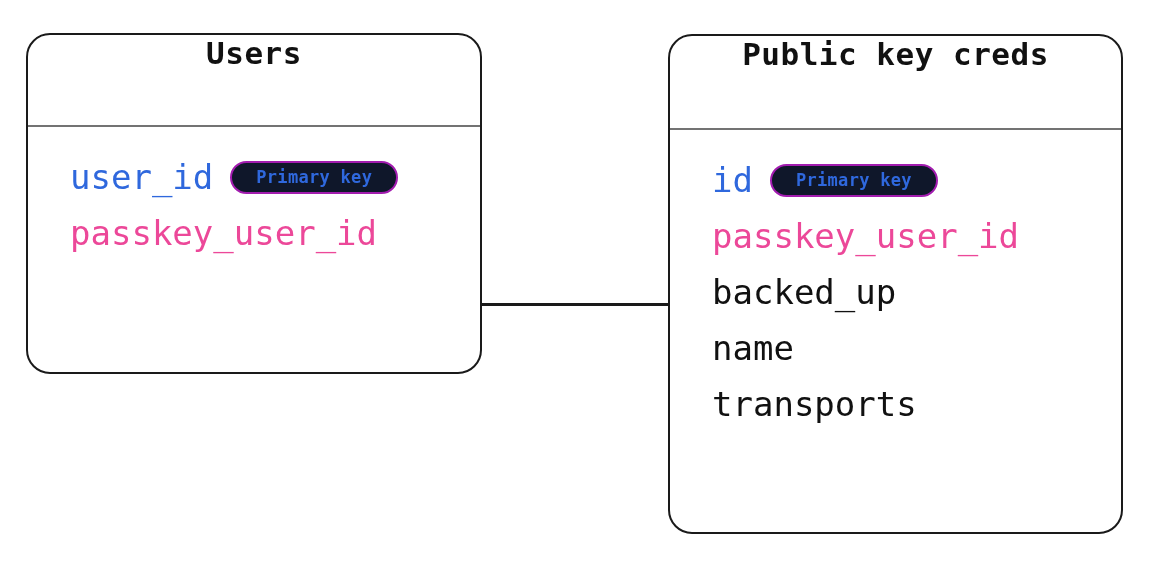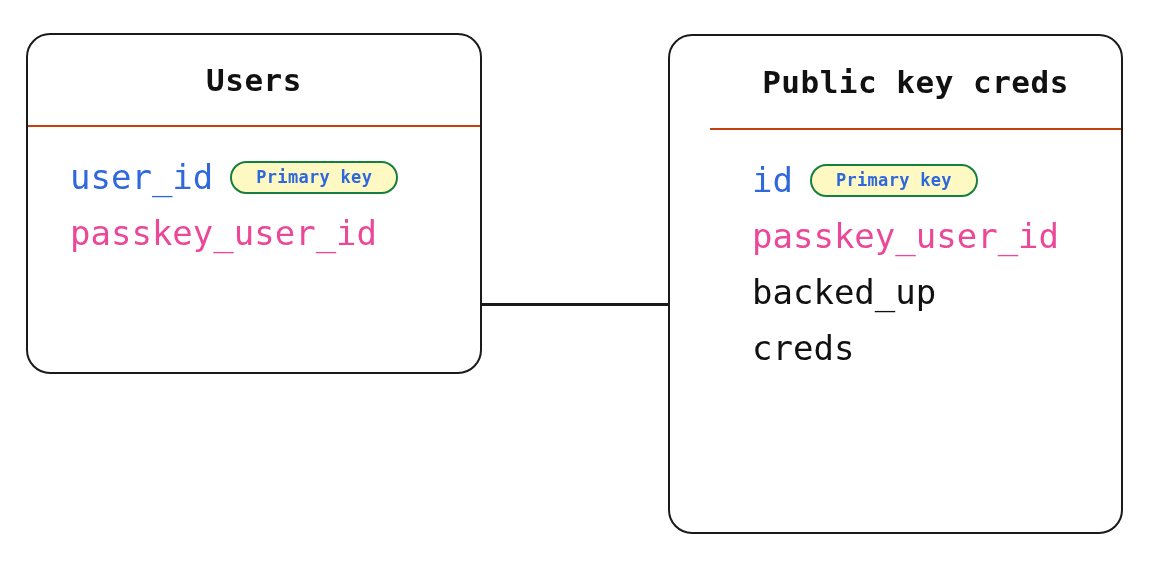--- a/index.html
+++ b/index.html
@@ -28,23 +28,22 @@
     background: #ffffff;
     border: 2px solid #1a1a1a;
     border-radius: 24px;
     overflow: hidden;
   }
 
   .entity-header {
     box-sizing: border-box;
     height: 92px;
     display: flex;
-    align-items: center;
     justify-content: center;
-    border-bottom: 2px solid #c2410c;
+    border-bottom: 2px solid #737373;
   }
 
   .entity-title {
     font-family: "DejaVu Sans Mono", "Liberation Mono", monospace;
     font-weight: bold;
     font-size: 31px;
     letter-spacing: 0.5px;
     color: #111111;
     white-space: nowrap;
   }
@@ -73,23 +72,23 @@
   .field-name.plain{ color: #111111; }
 
   .badge {
     margin-left: 17px;
     display: inline-flex;
     align-items: center;
     justify-content: center;
     box-sizing: border-box;
     height: 33px;
     padding: 0 24px;
-    border: 2px solid #15803d;
+    border: 2px solid #a21caf;
     border-radius: 17px;
-    background: #fef9c3;
+    background: #0f172a;
   }
   .badge-label {
     font-family: "DejaVu Sans Mono", "Liberation Mono", monospace;
     font-weight: bold;
     font-size: 17px;
     letter-spacing: 0.3px;
     color: #2f68dd;
     white-space: nowrap;
   }
 
@@ -98,21 +97,20 @@
     left: 26px;
     top: 33px;
     width: 456px;
     height: 341px;
   }
   #entity-public-key-creds {
     left: 668px;
     top: 34px;
     width: 455px;
     height: 500px;
-    padding-left: 40px;
   }
   #entity-public-key-creds .entity-header { height: 94px; }
 
   
   .relationship {
     position: absolute;
     left: 481px;
     top: 303px;
     width: 189px;
     height: 3px;
@@ -163,20 +161,23 @@
 
       <div class="field-row">
         <span class="field-name fk">passkey_user_id</span>
       </div>
 
       <div class="field-row">
         <span class="field-name plain">backed_up</span>
       </div>
 
       <div class="field-row">
-        <span class="field-name plain">creds</span>
+        <span class="field-name plain">name</span>
       </div>
 
+      <div class="field-row">
+        <span class="field-name plain">transports</span>
+      </div>
 
     </div>
   </div>
 
 </div>
 
 </body></html>

